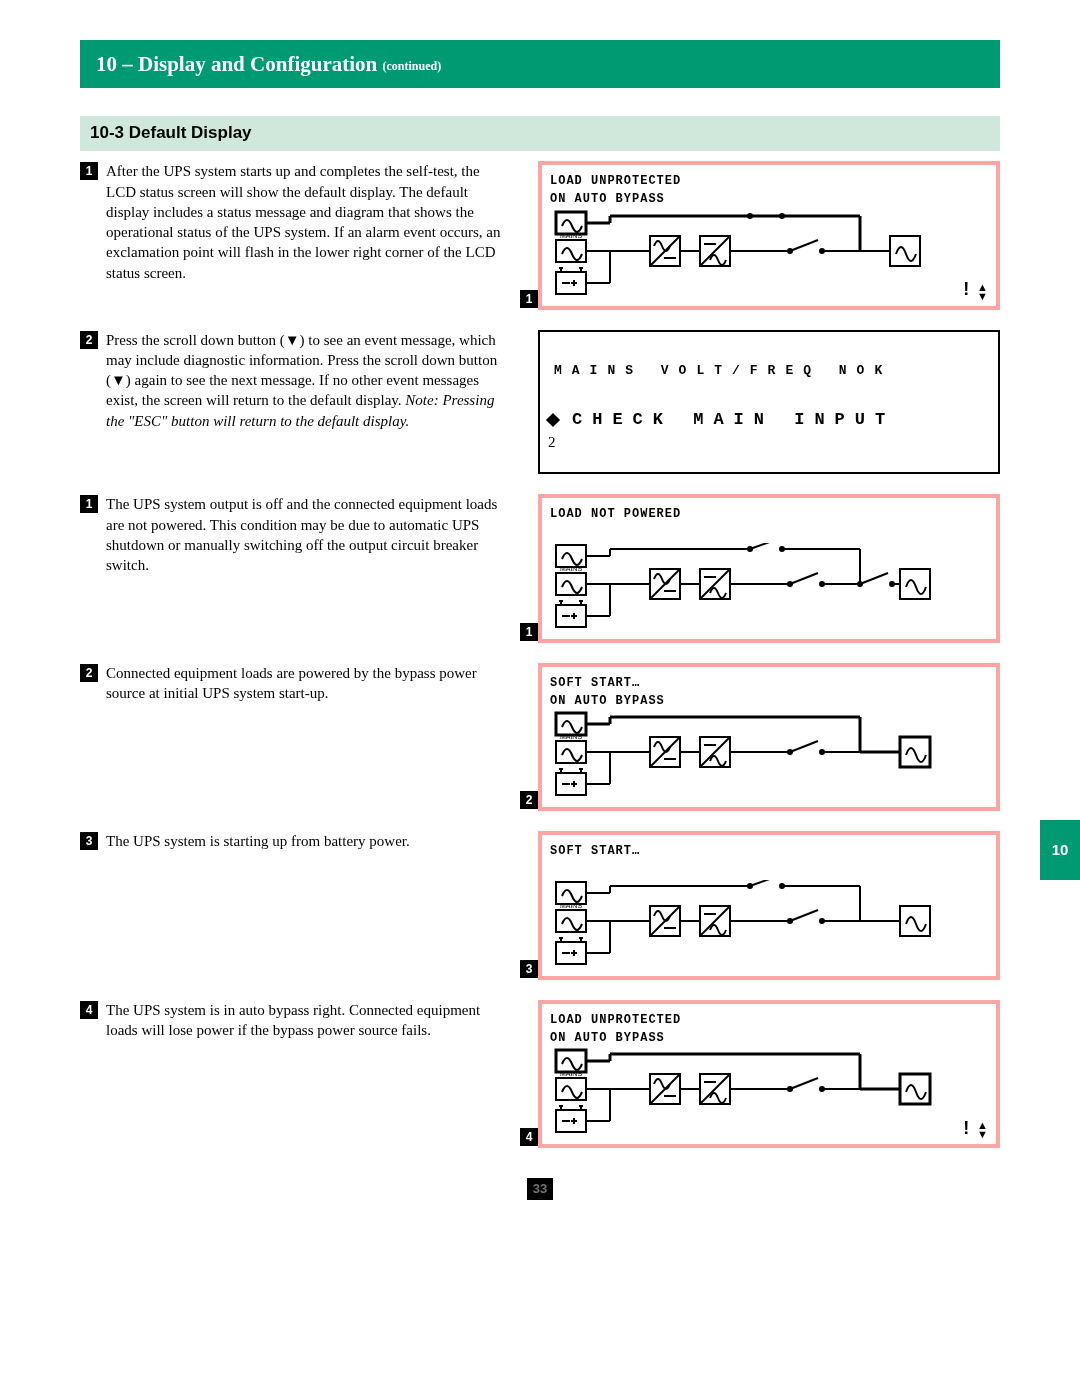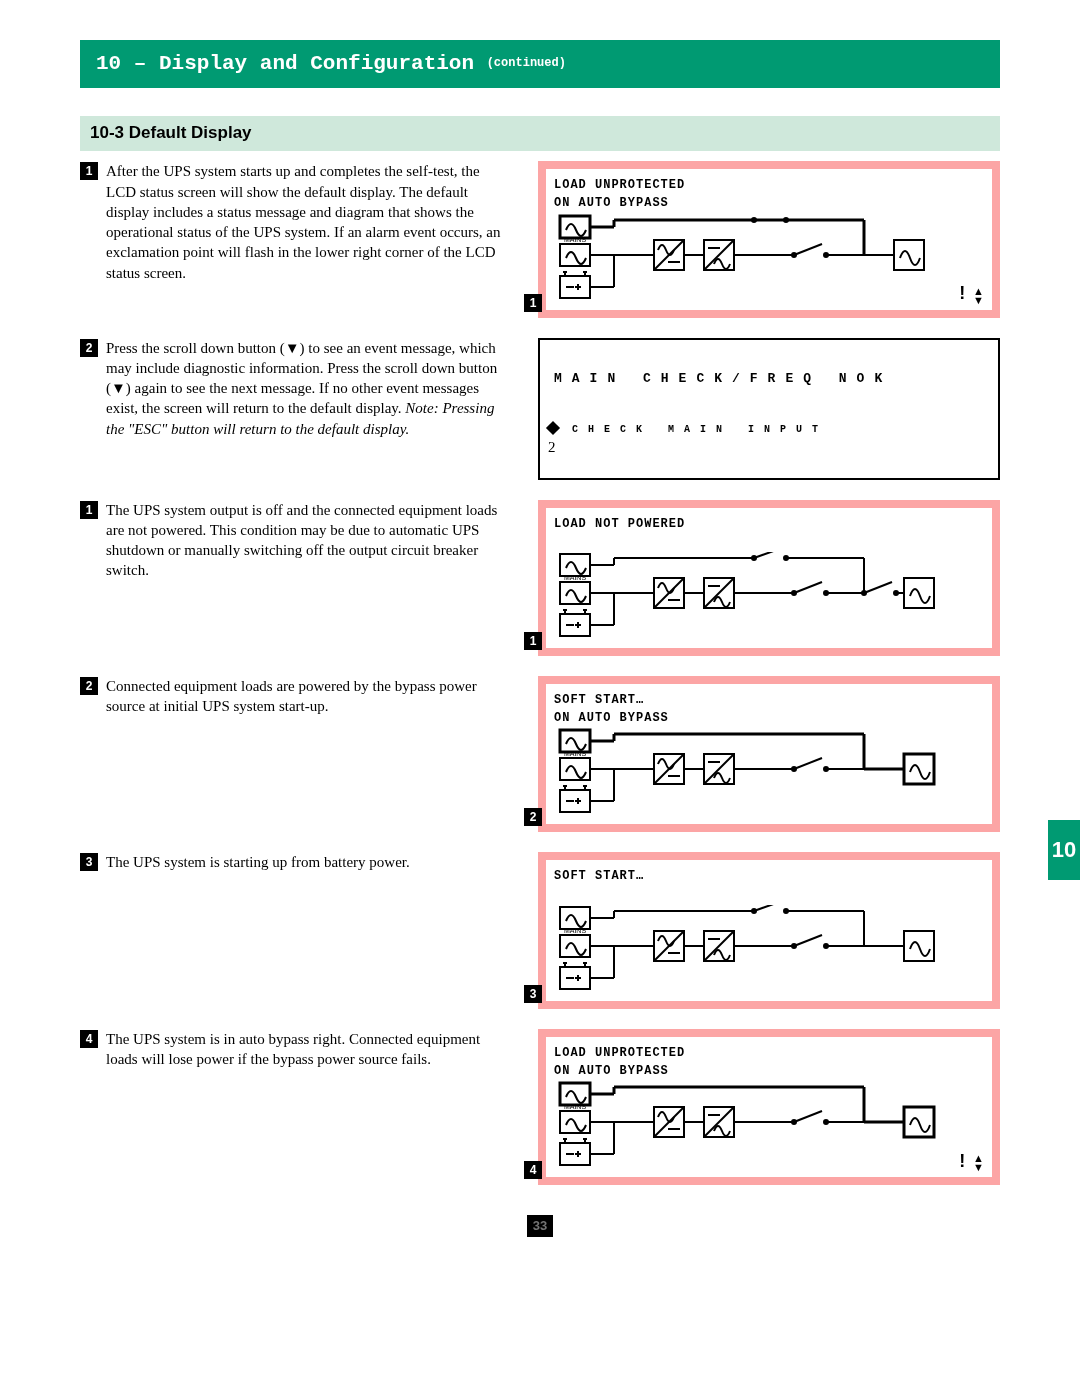--- a/index.html
+++ b/index.html
@@ -14,21 +14,21 @@
     position: relative;
   }
   .page {
     padding: 40px 80px 40px 80px;
     position: relative;
   }
   .chapter-bar {
     background: #009a72;
     color: #fff;
     padding: 10px 16px;
-    font-family: Liberation Mono, monospace;
+    font-family: Liberation Serif, serif;
     font-weight: bold;
     font-size: 21px;
     margin-bottom: 28px;
   }
   .chapter-bar .cont {
     font-size: 12px;
     font-weight: bold;
     vertical-align: middle;
   }
   .section-bar {
@@ -68,21 +68,21 @@
     line-height: 18px;
     margin-right: 8px;
     flex-shrink: 0;
     margin-top: 1px;
   }
   .text {
     flex: 1;
   }
   .note { font-style: italic; }
   .panel {
-    border: 8px solid #fca5a5;
+    border: 4px solid #fca5a5;
     padding: 8px 8px 6px 8px;
     position: relative;
     margin-left: 8px;
   }
   .panel-head {
     font-family: "Courier New", monospace;
     font-weight: bold;
     font-size: 12px;
     letter-spacing: 1px;
     margin-bottom: 2px;
@@ -125,43 +125,43 @@
   .msg-line {
     font-family: "Courier New", monospace;
     font-weight: bold;
     font-size: 13px;
     letter-spacing: 10px;
     margin: 10px 0 30px 6px;
   }
   .msg-line2 {
     font-family: "Courier New", monospace;
     font-weight: bold;
-    font-size: 10px;
+    font-size: 17px;
     letter-spacing: 10px;
     margin-left: 24px;
   }
   .diamond {
     display: inline-block;
     width: 10px; height: 10px;
     background: #000;
     transform: rotate(45deg);
     margin-right: 14px;
     vertical-align: -1px;
   }
   .side-tab {
     position: absolute;
     right: 0;
     top: 820px;
-    width: 32px;
+    width: 40px;
     height: 60px;
     background: #009a72;
     color: #fff;
     font-family: Arial, Helvetica, sans-serif;
     font-weight: bold;
-    font-size: 22px;
+    font-size: 15px;
     text-align: center;
     line-height: 60px;
     margin-left: 24px;
   }
   .page-num {
     width: 26px;
     height: 22px;
     background: #000;
     color: #737373;
     font-family: Arial, Helvetica, sans-serif;
@@ -268,21 +268,21 @@
 
   <div class="row">
     <div class="left">
       <span class="num">2</span>
       <div class="text">
         <span>Press the scroll down button (</span><span>▼</span><span>) to see an event message, which may include diagnostic information. Press the scroll down button (</span><span>▼</span><span>) again to see the next message. If no other event messages exist, the screen will return to the default display. </span><span class="note">Note: Pressing the "ESC" button will return to the default display.</span>
       </div>
     </div>
     <div class="right">
       <div class="msg-panel">
-        <div class="msg-line">MAIN  CHECK/FREQ  NOK</div>
+        <div class="msg-line">MAINS  VOLT/FREQ  NOK</div>
         <div>
           <span class="diamond"></span><span class="msg-line2" style="margin-left:0">CHECK  MAIN  INPUT</span>
         </div>
         <span class="small-num">2</span>
       </div>
     </div>
   </div>
 
 
   <div class="row">

